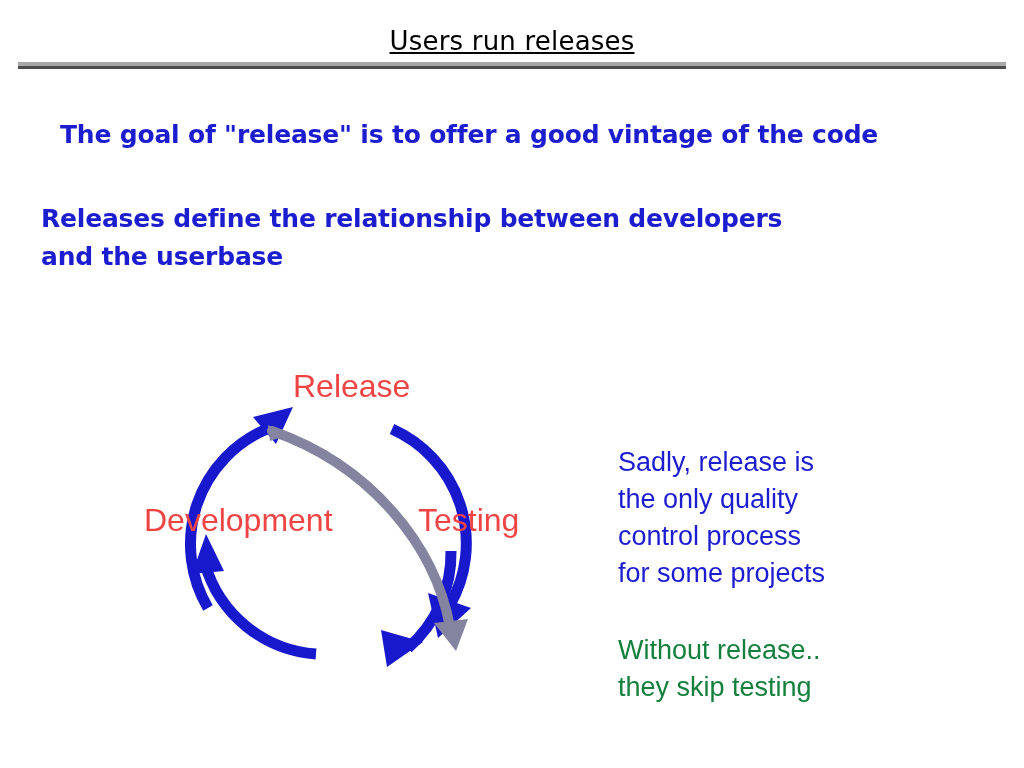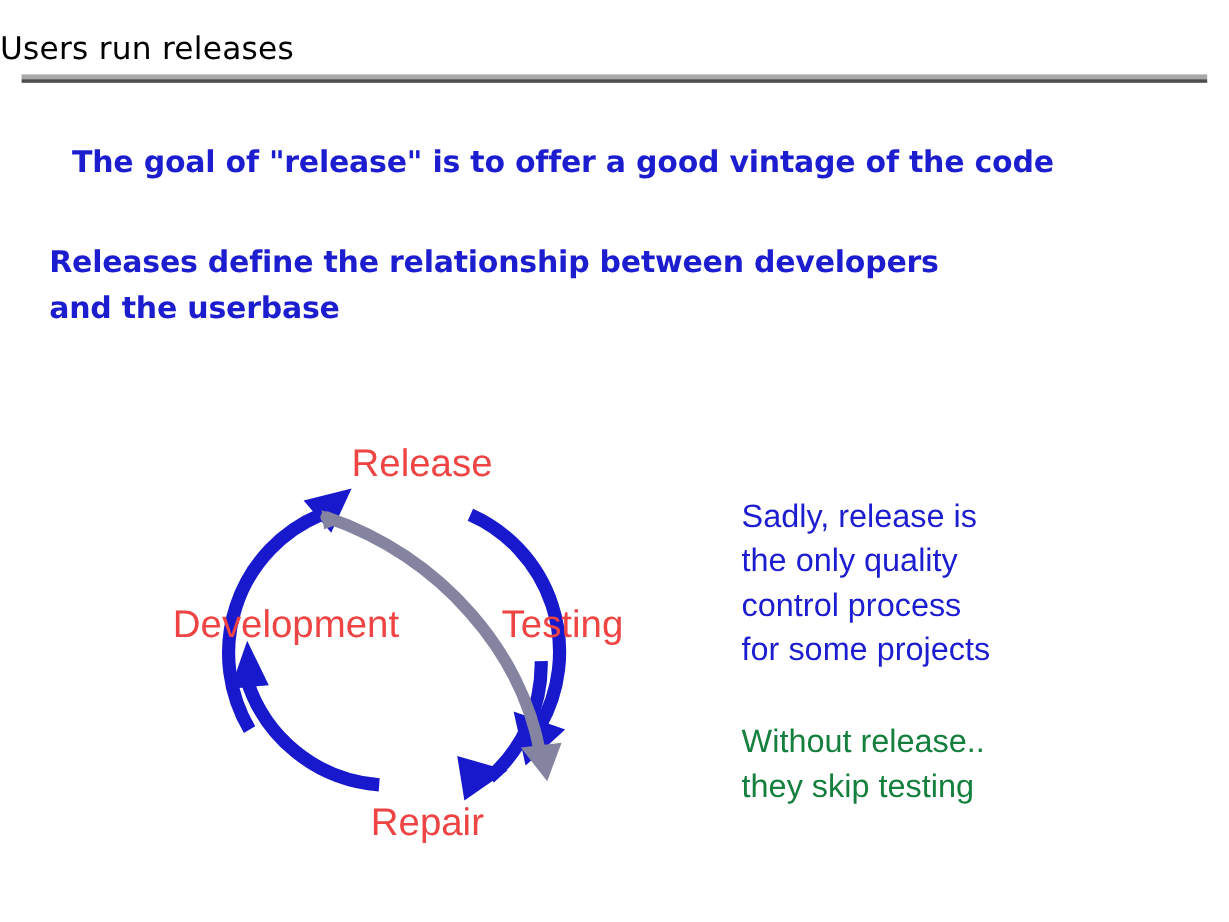--- a/index.html
+++ b/index.html
@@ -16,27 +16,28 @@
     font-family: "DejaVu Sans", sans-serif;
     -webkit-font-smoothing: antialiased;
   }
 
   
   #slide-title {
     position: absolute;
     left: 0;
     top: 26px;
     width: 1024px;
-    text-align: left;
+    text-align: center;
     font-family: "DejaVu Sans", sans-serif;
     font-size: 26px;
     line-height: 30px;
     color: #000000;
     letter-spacing: 0.2px;
     white-space: nowrap;
+    text-decoration: underline;
   }
   #title-rule {
     position: absolute;
     left: 18px;
     top: 62px;
     width: 988px;
     height: 7px;
   }
   #title-rule .rule-light {
     position: absolute;
@@ -94,20 +95,21 @@
   #label-development { left: 24px;  top: 148px; }
   #label-repair      { left: 189px; top: 313px; }
 
   
   .side-note {
     position: absolute;
     font-family: "Liberation Sans", sans-serif;
     font-size: 27px;
     line-height: 37px;
     white-space: pre-line;
+    margin-top: 32px;
   }
   #note-primary {
     left: 618px;
     top: 412px;
     color: #1d1dd0;
   }
   #note-secondary {
     left: 618px;
     top: 600px;
     color: #15803d;
@@ -157,21 +159,20 @@
       <polygon points="314,268 336,296 348,264" fill="#8584a0"></polygon>
       <polygon points="148,70 168,80 150,86" fill="#8584a0"></polygon>
     </g>
 
   </svg>
 
   <div class="node-label" id="label-release">Release</div>
 
   <div class="node-label" id="label-testing">Testing</div>
 
-  <div class="node-label" id="label-repair">Repair</div>
 
   <div class="node-label" id="label-development">Development</div>
 </div>
 
 <div class="side-note" id="note-primary">Sadly, release is
 the only quality
 control process
 for some projects</div>
 
 <div class="side-note" id="note-secondary">Without release..

